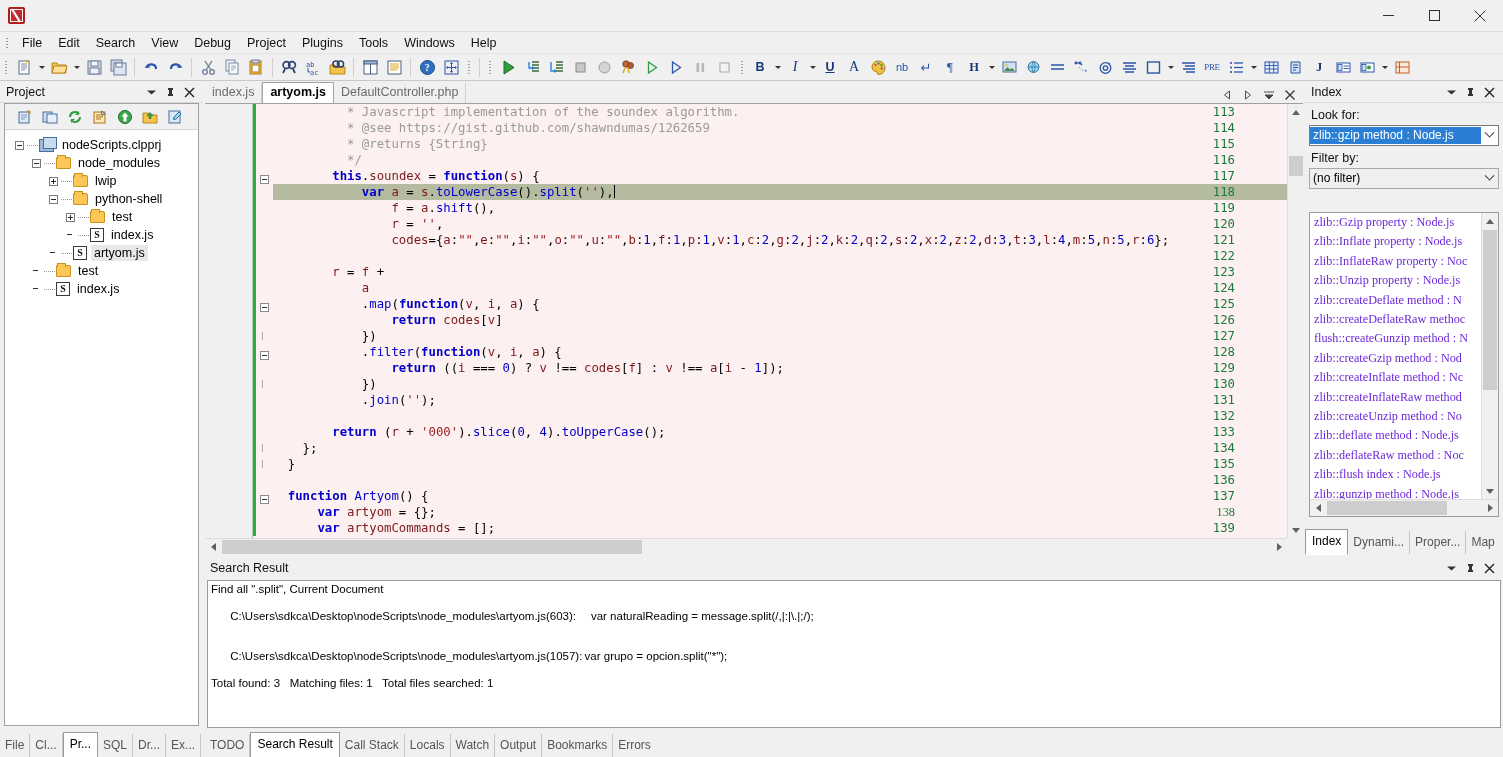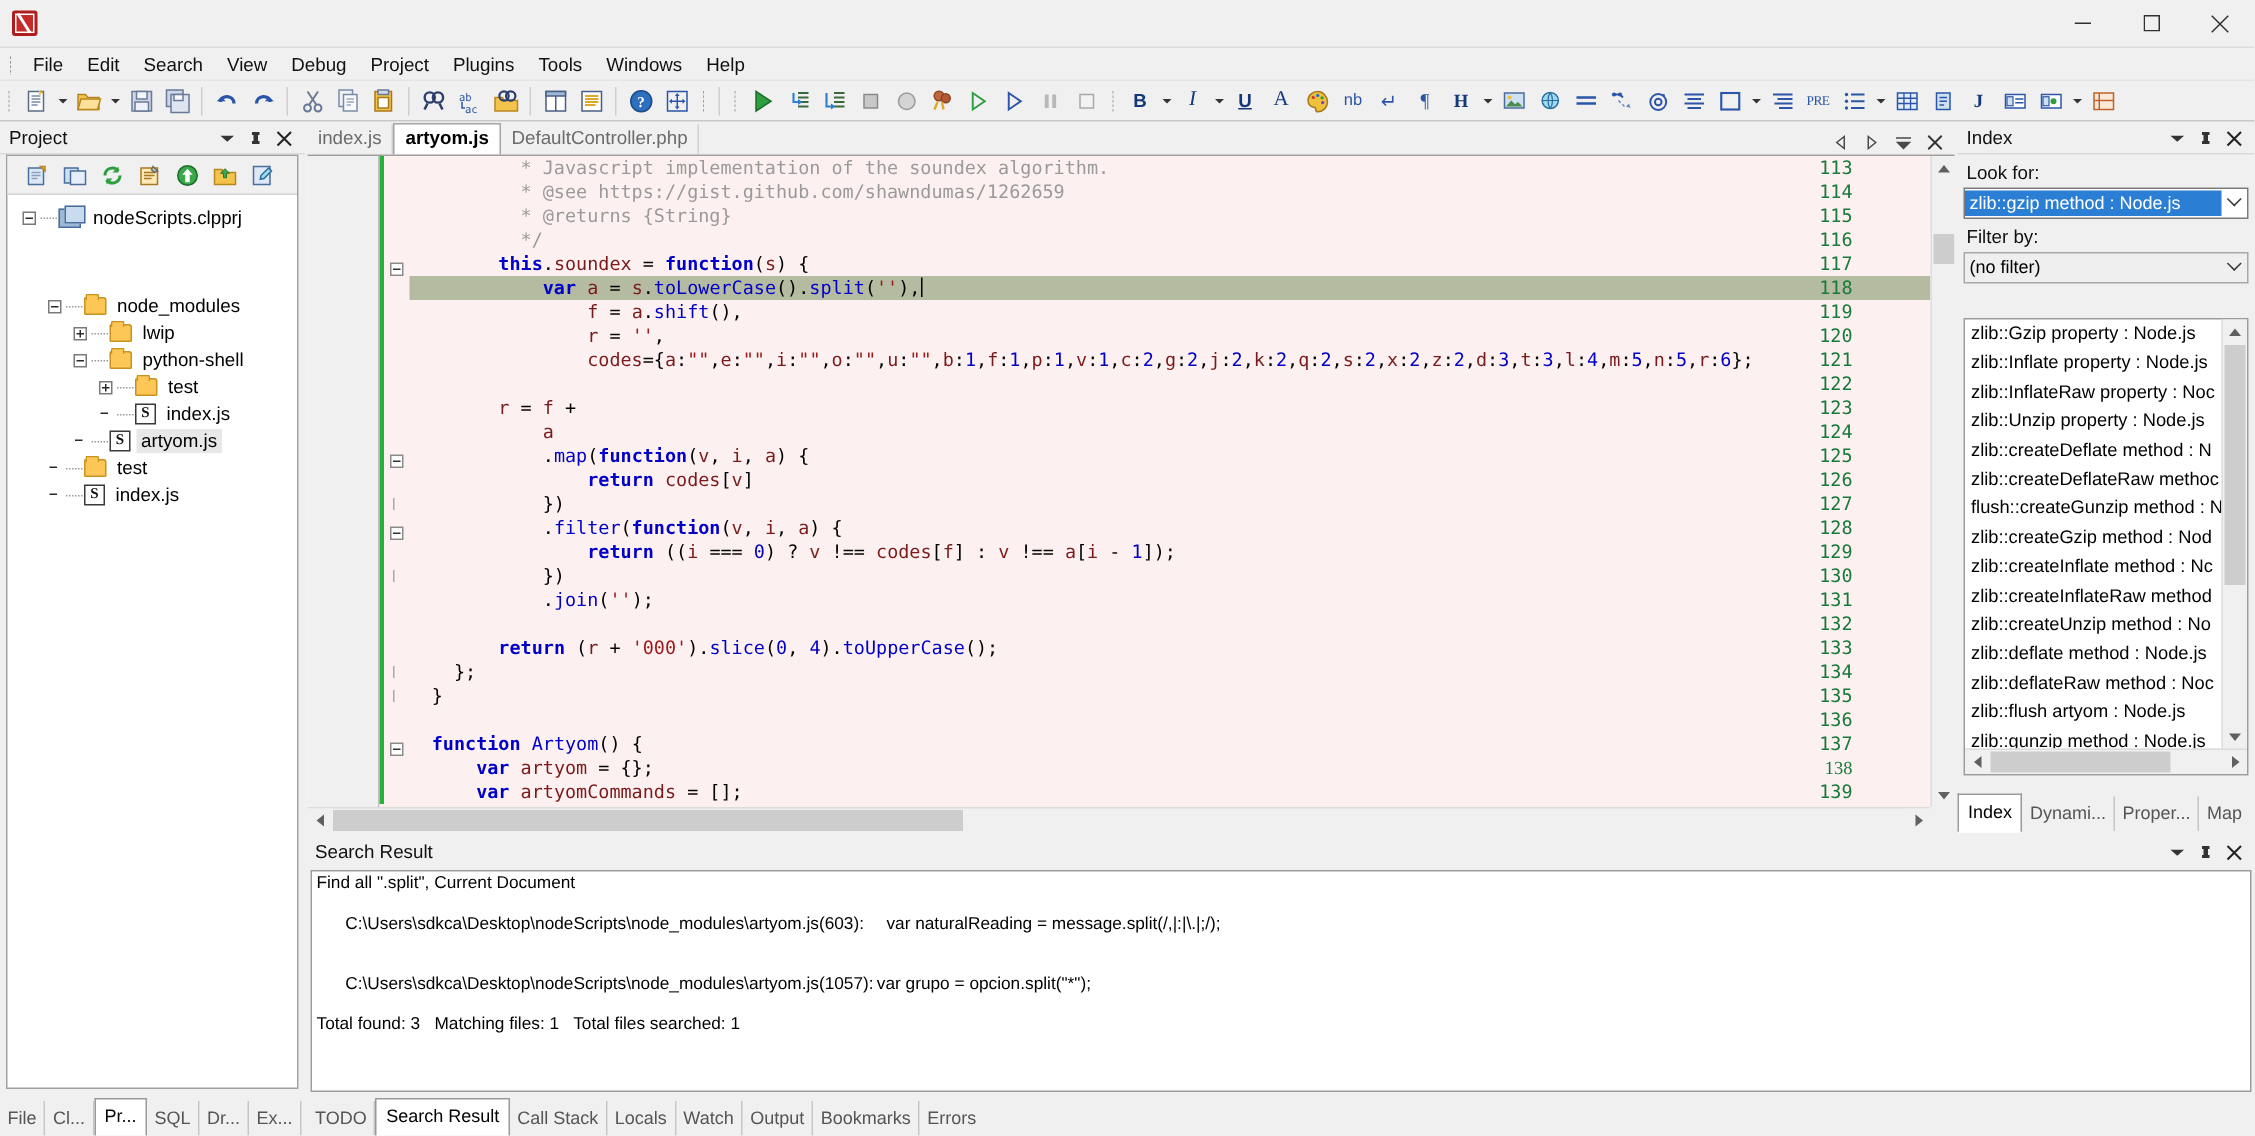--- a/index.html
+++ b/index.html
@@ -285,21 +285,21 @@
   .combo .cbtn {
     width:17px; height:19px; display:flex; align-items:center; justify-content:center; flex:0 0 auto;
   }
   .chev { width:7px; height:7px; border-right:1.6px solid #3a3a3a; border-bottom:1.6px solid #3a3a3a;
           transform: rotate(45deg) translate(-2px,-2px); }
   .idx-list {
     position:absolute; left:4px; top:130px; right:4px; height:305px;
     background:#fff; border:1px solid #9c9c9c; overflow:hidden;
   }
   .idx-item {
-    font-size:12.2px; color:#000000; line-height:19.4px; padding-left:4px; white-space:nowrap;
+    font-size:12.2px; color:#6d28d9; line-height:19.4px; padding-left:4px; white-space:nowrap;font-family:Liberation Serif, serif;
   }
   .righttabs {
     position:absolute; left:1305px; top:530px; width:198px; height:24px;
     display:flex; align-items:flex-end;
   }
 </style>
 </head>
 <body>
 <div id="app">
 
@@ -745,21 +745,21 @@
 
     <div class="tree">
 
       <div class="tnode" style="padding-left:10px;">
         <span class="texp"></span>
         <span class="dots"></span>
         <span class="ico-prj"></span>
         <span class="tlabel">nodeScripts.clpprj</span>
       </div>
 
-      <div class="tnode" style="padding-left:27px;margin-top:41px;">
+      <div class="tnode" style="padding-left:27px;">
         <span class="texp"></span>
         <span class="dots"></span>
         <span class="ico-folder"></span>
         <span class="tlabel">node_modules</span>
       </div>
 
       <div class="tnode" style="padding-left:44px;align-items:center;">
         <span class="texp plus"></span>
         <span class="dots"></span>
         <span class="ico-folder"></span>
@@ -996,21 +996,21 @@
       <div class="idx-item">zlib::Unzip property : Node.js</div>
       <div class="idx-item">zlib::createDeflate method : N</div>
       <div class="idx-item">zlib::createDeflateRaw methoc</div>
       <div class="idx-item">flush::createGunzip method : N</div>
       <div class="idx-item">zlib::createGzip method : Nod</div>
       <div class="idx-item">zlib::createInflate method : Nc</div>
       <div class="idx-item">zlib::createInflateRaw method</div>
       <div class="idx-item">zlib::createUnzip method : No</div>
       <div class="idx-item">zlib::deflate method : Node.js</div>
       <div class="idx-item">zlib::deflateRaw method : Noc</div>
-      <div class="idx-item">zlib::flush artyom : Node.js</div>
+      <div class="idx-item">zlib::flush index : Node.js</div>
       <div class="idx-item">zlib::gunzip method : Node.js</div>
 
     </div>
 
     <div style="position:absolute; right:0; top:0; width:17px; bottom:17px; background:#f0f0f0; border-left:1px solid #dcdcdc;">
       <div class="sb-btn" style="top:0; width:16px;">
             <span class="arr up"></span>
           </div>
       <div class="sb-thumb" style="left:1px; top:17px; width:14px; height:160px;"></div>
       <div class="sb-btn" style="bottom:0; width:16px;">

